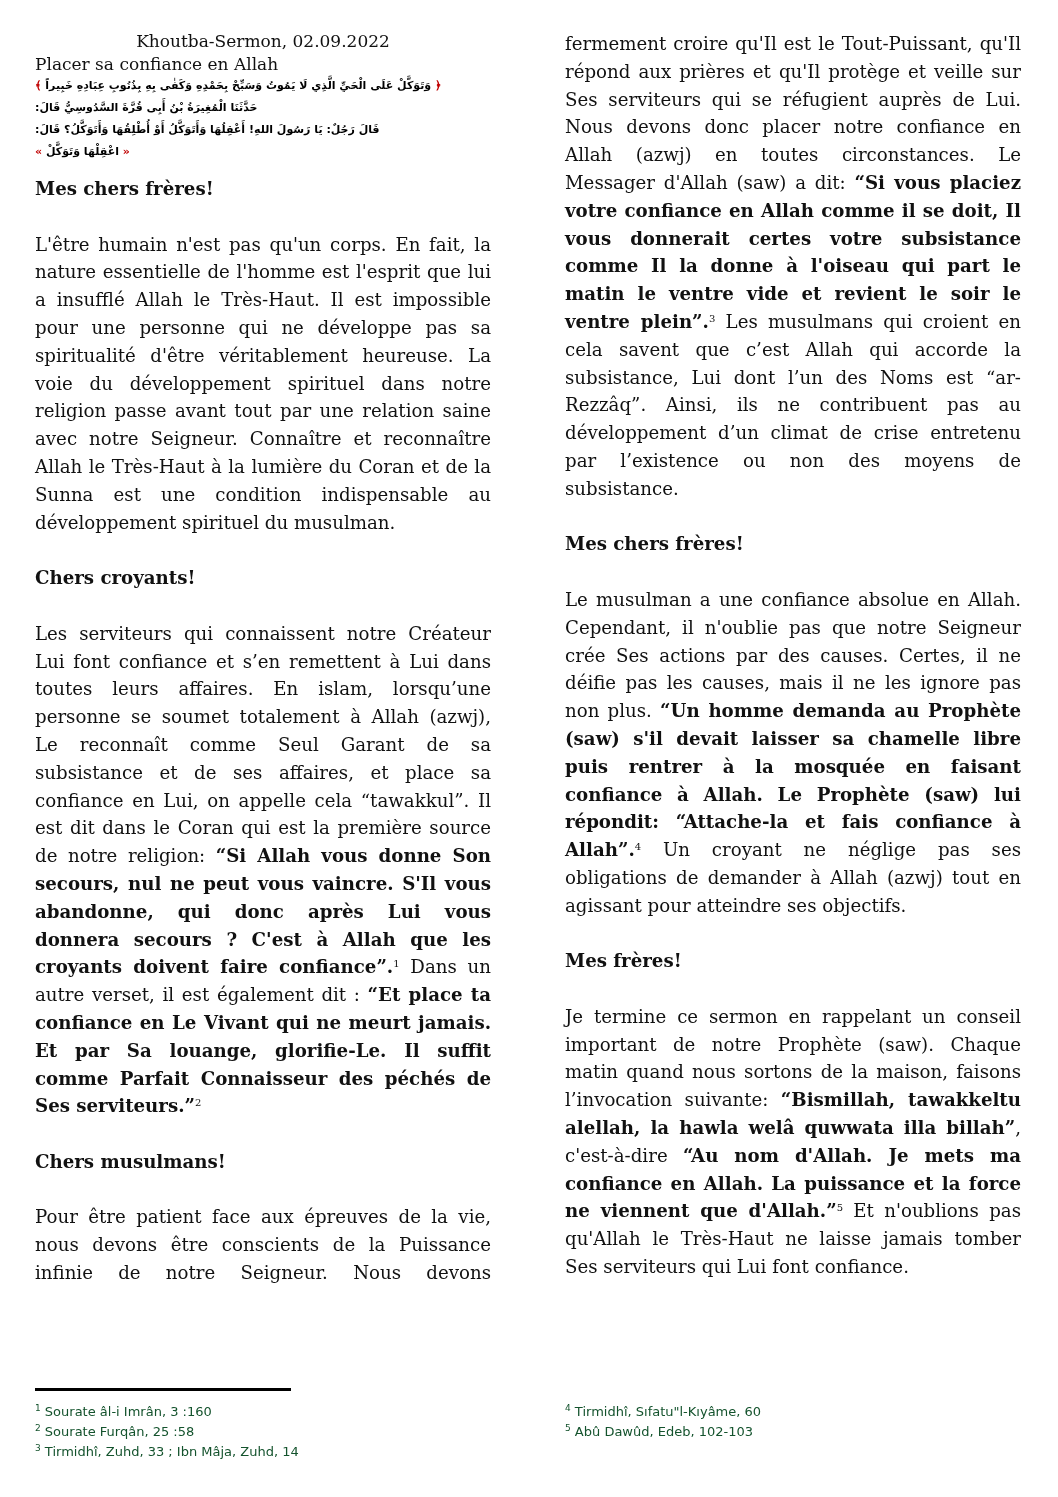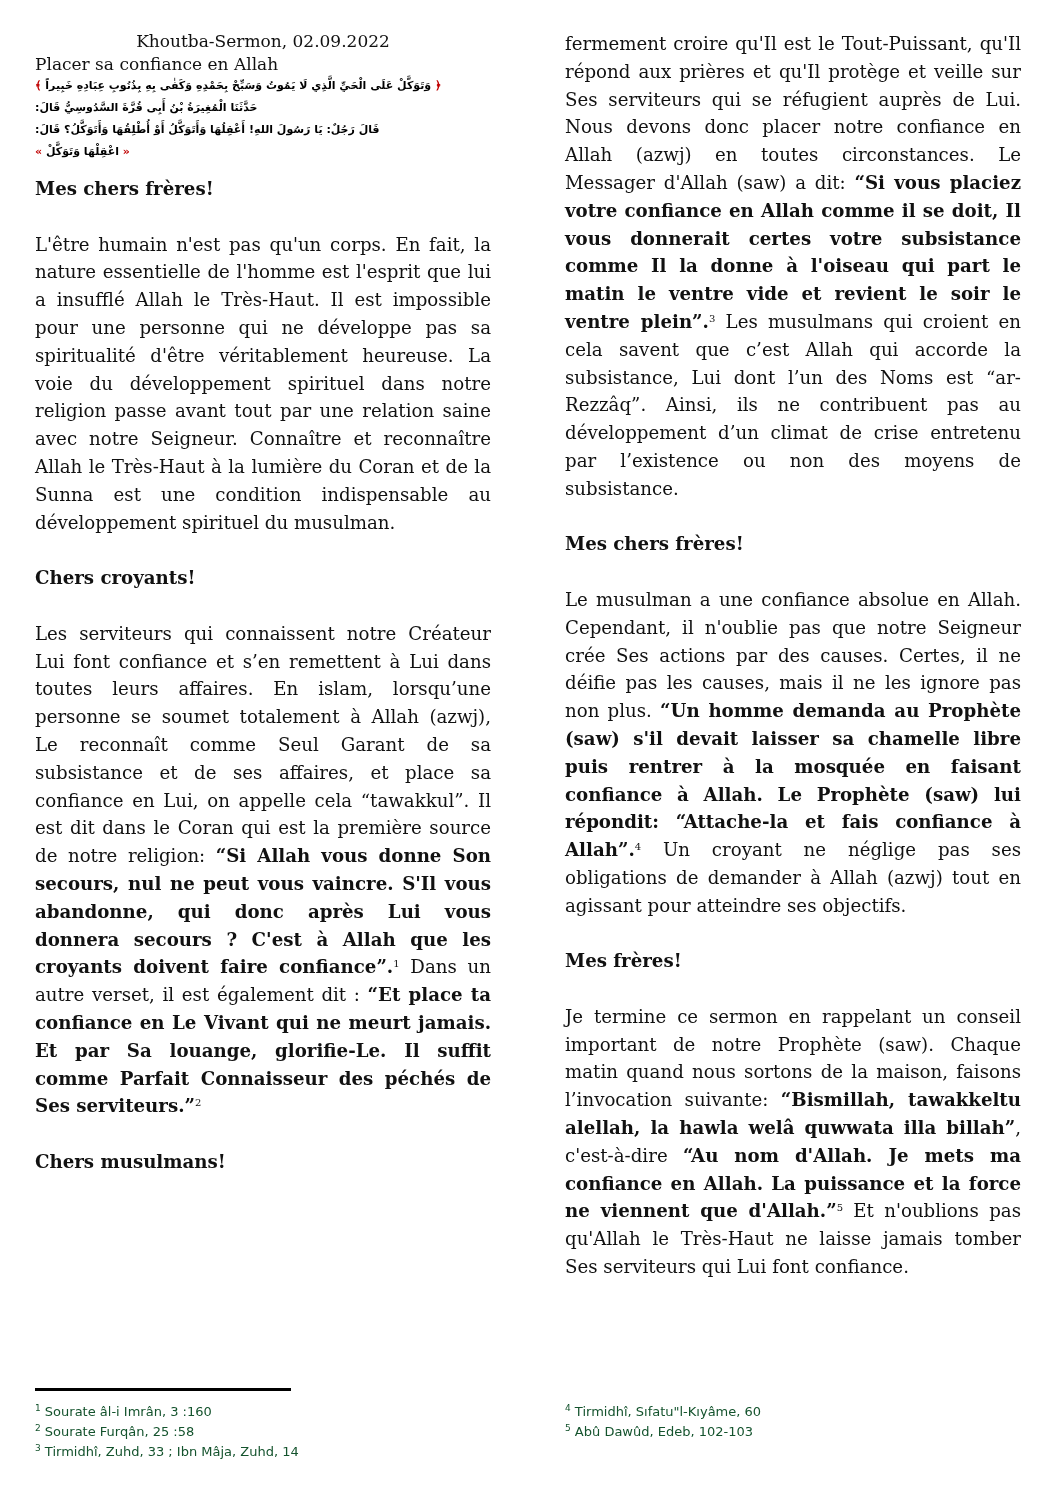--- a/index.html
+++ b/index.html
@@ -62,20 +62,21 @@
   <p class="heading">Mes chers frères!</p>
   <div class="gap"></div>
   <p>L'être humain n'est pas qu'un corps. En fait, la nature essentielle de l'homme est l'esprit que lui a insufflé Allah le Très-Haut. Il est impossible pour une personne qui ne développe pas sa spiritualité d'être véritablement heureuse. La voie du développement spirituel dans notre religion passe avant tout par une relation saine avec notre Seigneur. Connaître et reconnaître Allah le Très-Haut à la lumière du Coran et de la Sunna est une condition indispensable au développement spirituel du musulman.</p>
   <div class="gap"></div>
   <p class="heading">Chers croyants!</p>
   <div class="gap"></div>
   <p><span>Les serviteurs qui connaissent notre Créateur Lui font confiance et s’en remettent à Lui dans toutes leurs affaires. En islam, lorsqu’une personne se soumet totalement à Allah (azwj), Le reconnaît comme Seul Garant de sa subsistance et de ses affaires, et place sa confiance en Lui, on appelle cela “tawakkul”. Il est dit dans le Coran qui est la première source de notre religion: </span><b>“Si Allah vous donne Son secours, nul ne peut vous vaincre. S'Il vous abandonne, qui donc après Lui vous donnera secours ? C'est à Allah que les croyants doivent faire confiance”.</b><sup>1</sup><span> Dans un autre verset, il est également dit : </span><b>“Et place ta confiance en Le Vivant qui ne meurt jamais. Et par Sa louange, glorifie-Le. Il suffit comme Parfait Connaisseur des péchés de Ses serviteurs.”</b><sup>2</sup></p>
   <div class="gap"></div>
   <p class="heading">Chers musulmans!</p>
   <div class="gap"></div>
+  <p style="text-align-last: justify;">Pour être patient face aux épreuves de la vie, nous devons être conscients de la Puissance infinie de notre Seigneur. Nous devons</p>
 </div>
 
 <div class="col col-right">
   <p><span>fermement croire qu'Il est le Tout-Puissant, qu'Il répond aux prières et qu'Il protège et veille sur Ses serviteurs qui se réfugient auprès de Lui. Nous devons donc placer notre confiance en Allah (azwj) en toutes circonstances. Le Messager d'Allah (saw) a dit: </span><b>“Si vous placiez votre confiance en Allah comme il se doit, Il vous donnerait certes votre subsistance comme Il la donne à l'oiseau qui part le matin le ventre vide et revient le soir le ventre plein”.</b><sup>3</sup><span> Les musulmans qui croient en cela savent que c’est Allah qui accorde la subsistance, Lui dont l’un des Noms est “ar-Rezzâq”. Ainsi, ils ne contribuent pas au développement d’un climat de crise entretenu par l’existence ou non des moyens de subsistance.</span></p>
   <div class="gap"></div>
   <p class="heading">Mes chers frères!</p>
   <div class="gap"></div>
   <p><span>Le musulman a une confiance absolue en Allah. Cependant, il n'oublie pas que notre Seigneur crée Ses actions par des causes. Certes, il ne déifie pas les causes, mais il ne les ignore pas non plus. </span><b>“Un homme demanda au Prophète (saw) s'il devait laisser sa chamelle libre puis rentrer à la mosquée en faisant confiance à Allah. Le Prophète (saw) lui répondit: “Attache-la et fais confiance à Allah”.</b><sup>4</sup><span> Un croyant ne néglige pas ses obligations de demander à Allah (azwj) tout en agissant pour atteindre ses objectifs.</span></p>
   <div class="gap"></div>
   <p class="heading">Mes frères!</p>

